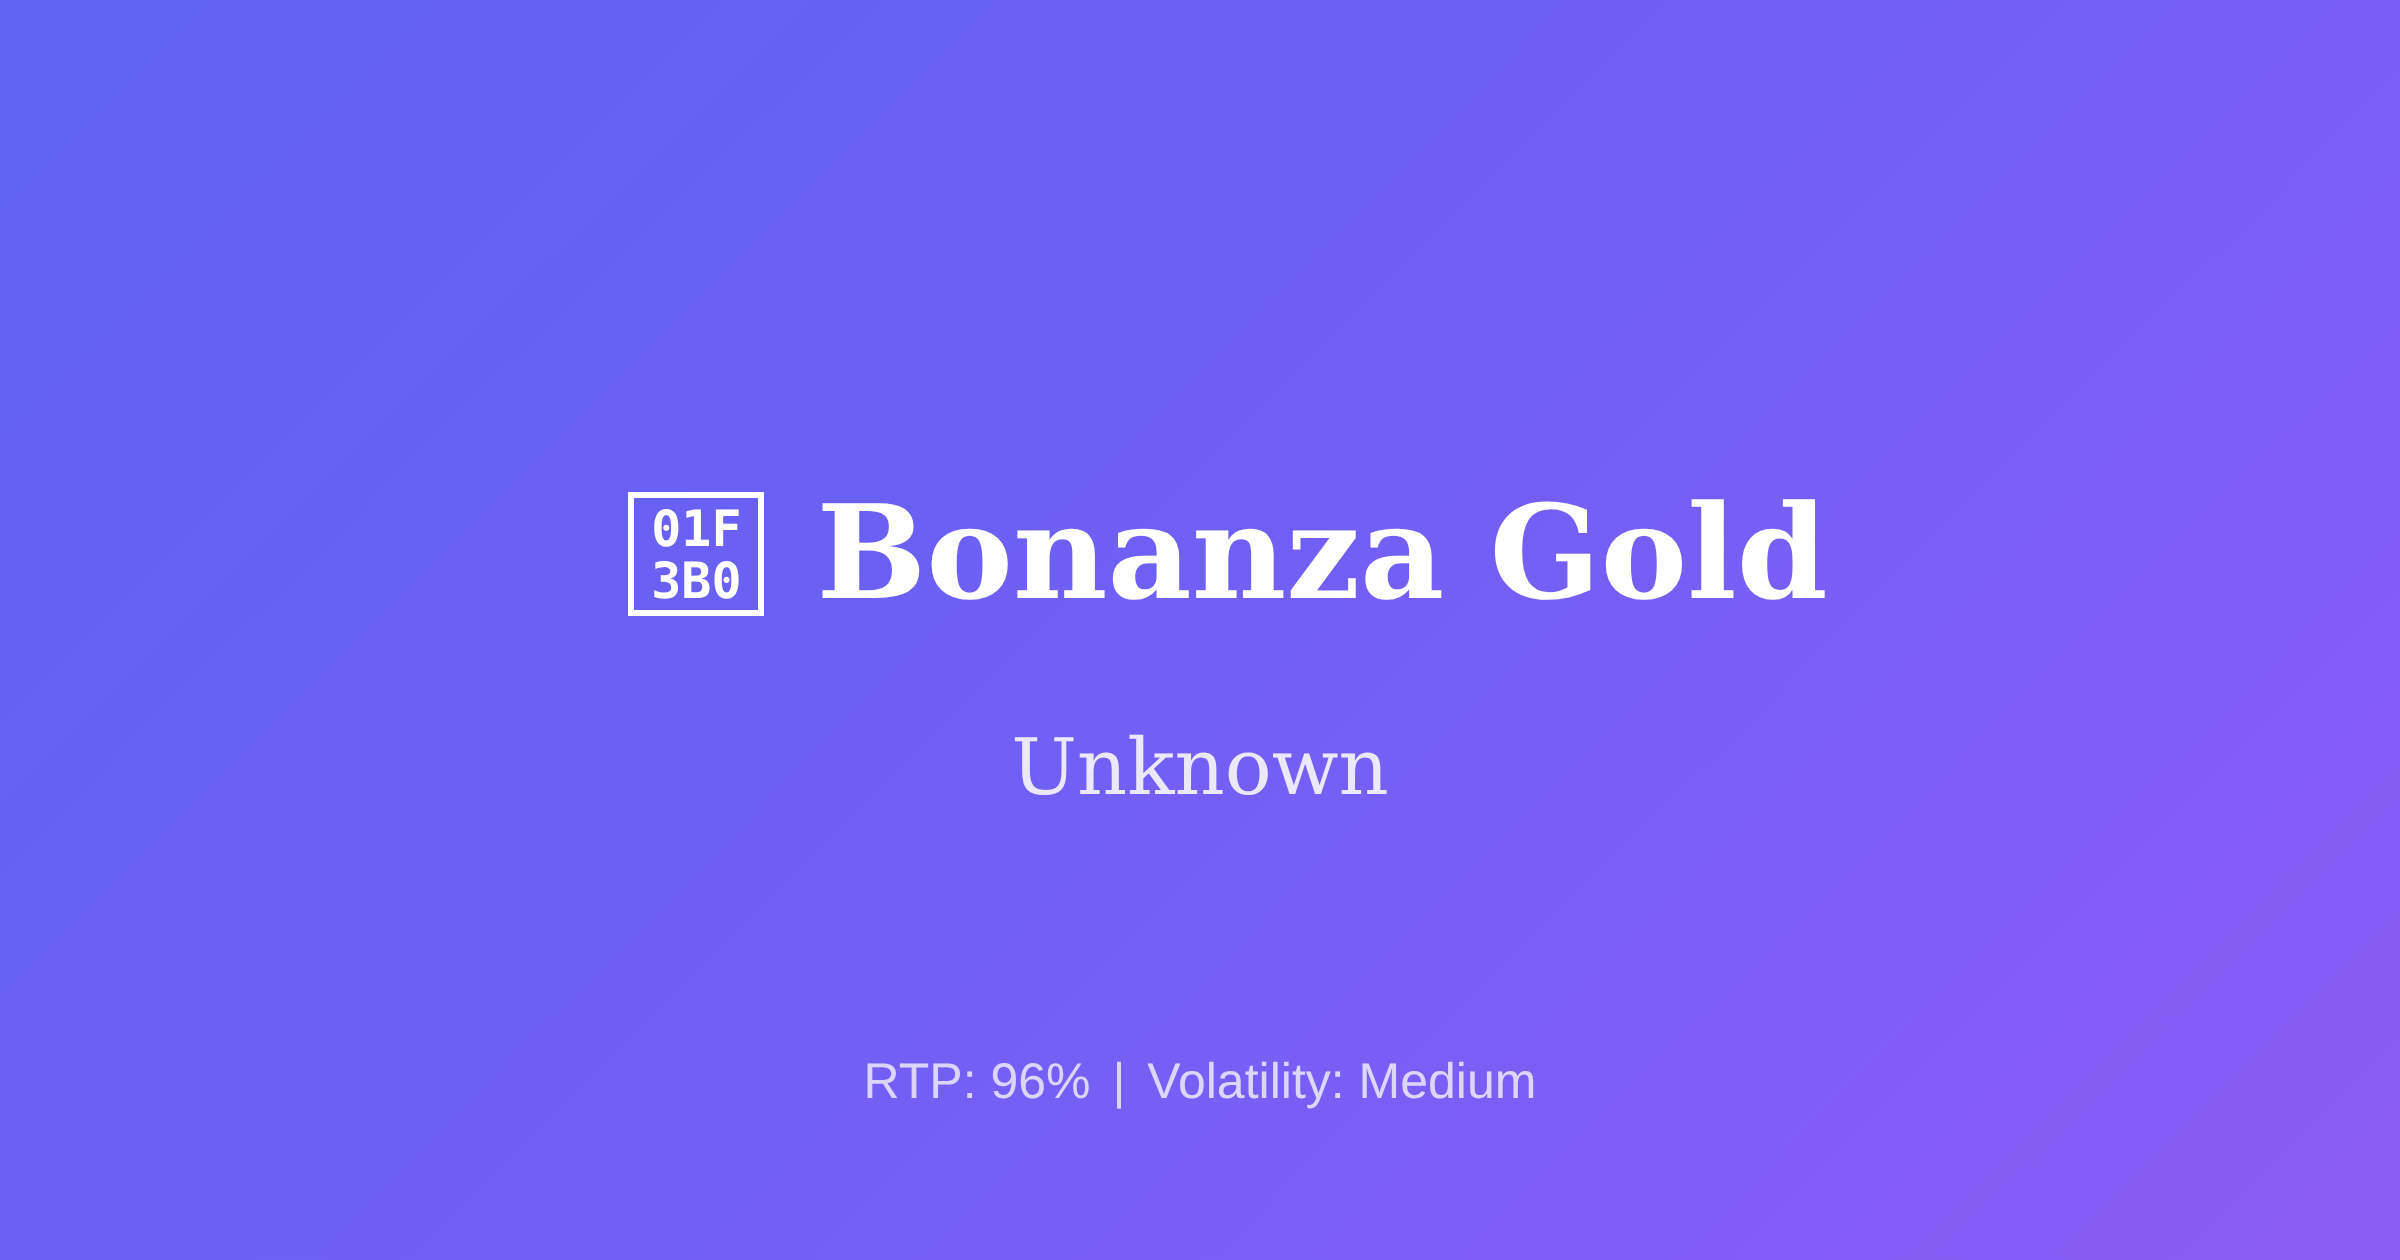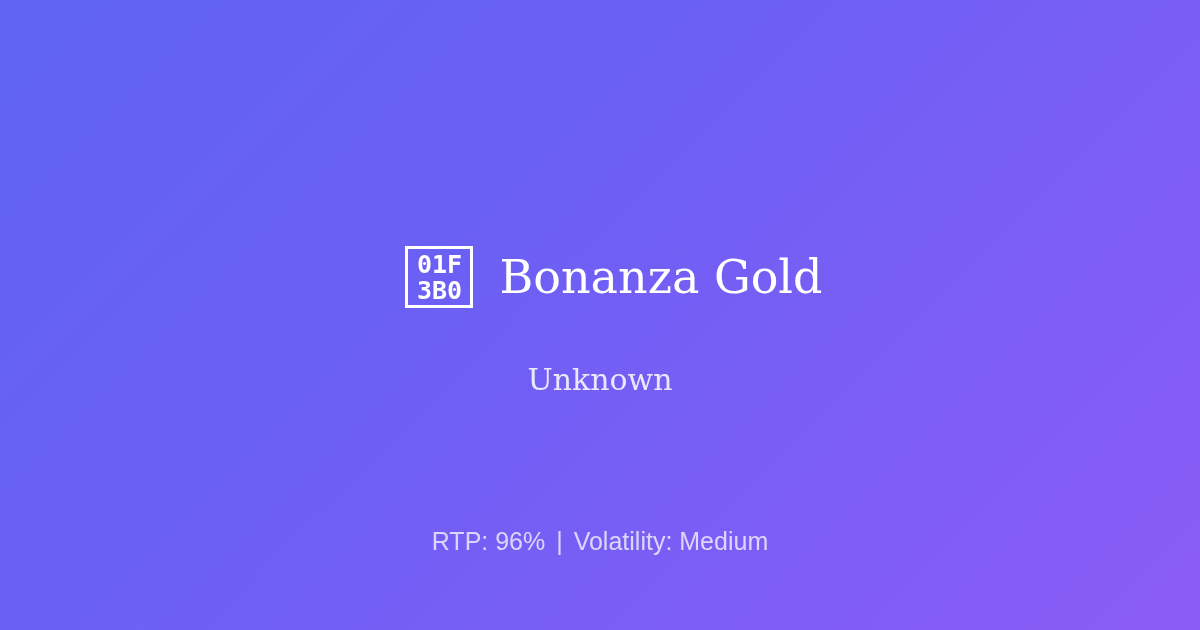--- a/index.html
+++ b/index.html
@@ -61,37 +61,37 @@
     font-size: 25px;
     font-weight: 700;
     color: #ffffff;
     letter-spacing: 0px;
     line-height: 26px;
     display: block;
   }
 
   .title-text {
     font-family: "DejaVu Serif", "Liberation Serif", serif;
-    font-size: 46px;
-    font-weight: 400;
+    font-size: 65px;
+    font-weight: 700;
     color: #ffffff;
     letter-spacing: 0px;
     line-height: 1.05;
     white-space: nowrap;
   }
 
   
   .subtitle {
     position: absolute;
     top: 362px;
     left: 0;
     right: 0;
     text-align: center;
     font-family: "DejaVu Serif", "Liberation Serif", serif;
-    font-size: 30px;
+    font-size: 39px;
     font-weight: 400;
     color: rgba(255, 255, 255, 0.86);
     line-height: 1.2;
     white-space: nowrap;
   }
 
   
   .meta {
     position: absolute;
     top: 526px;

